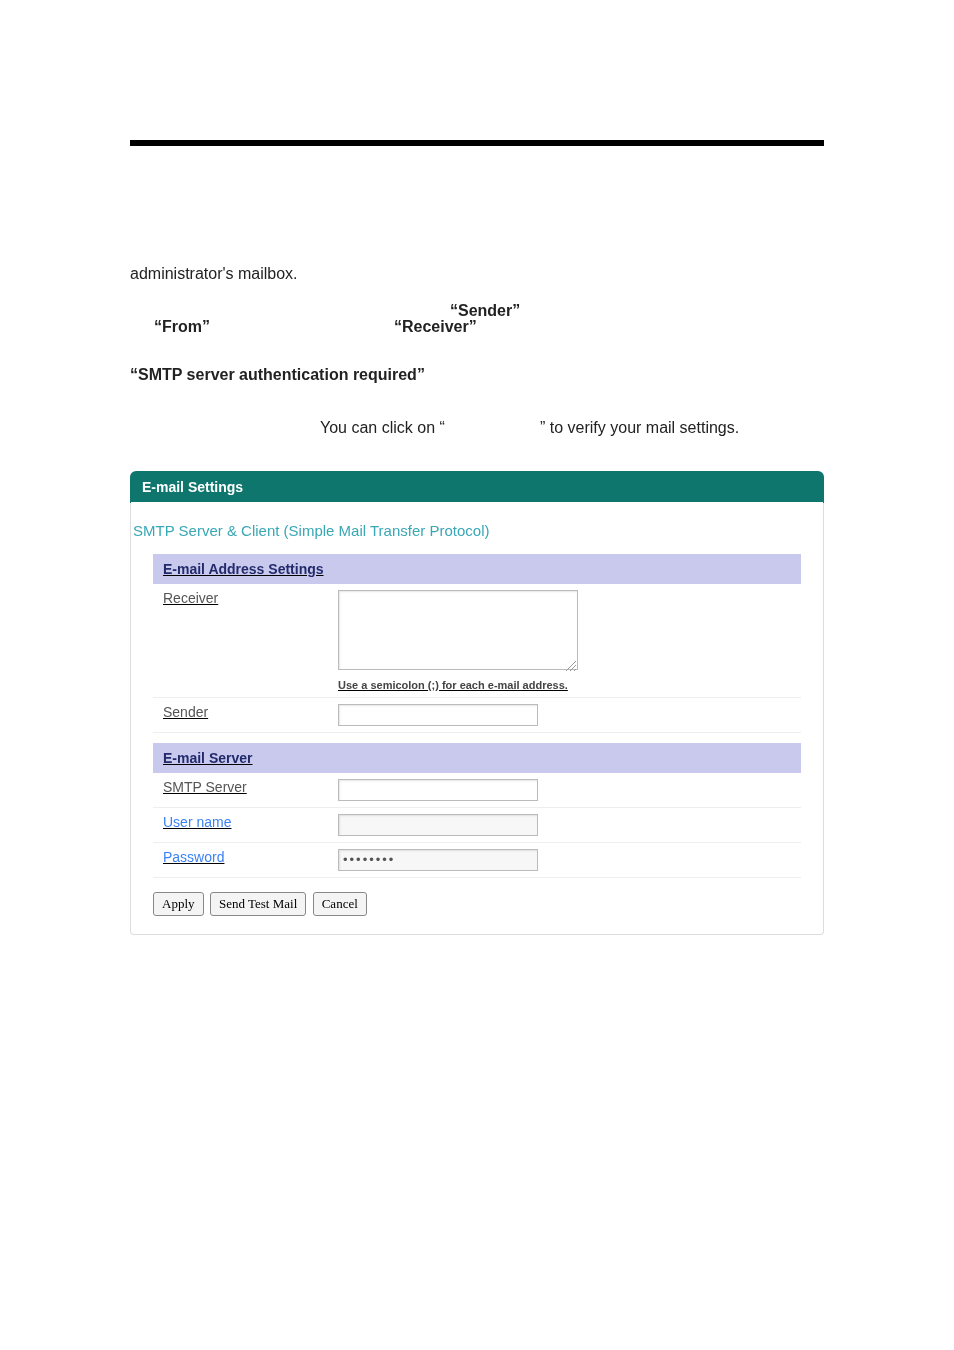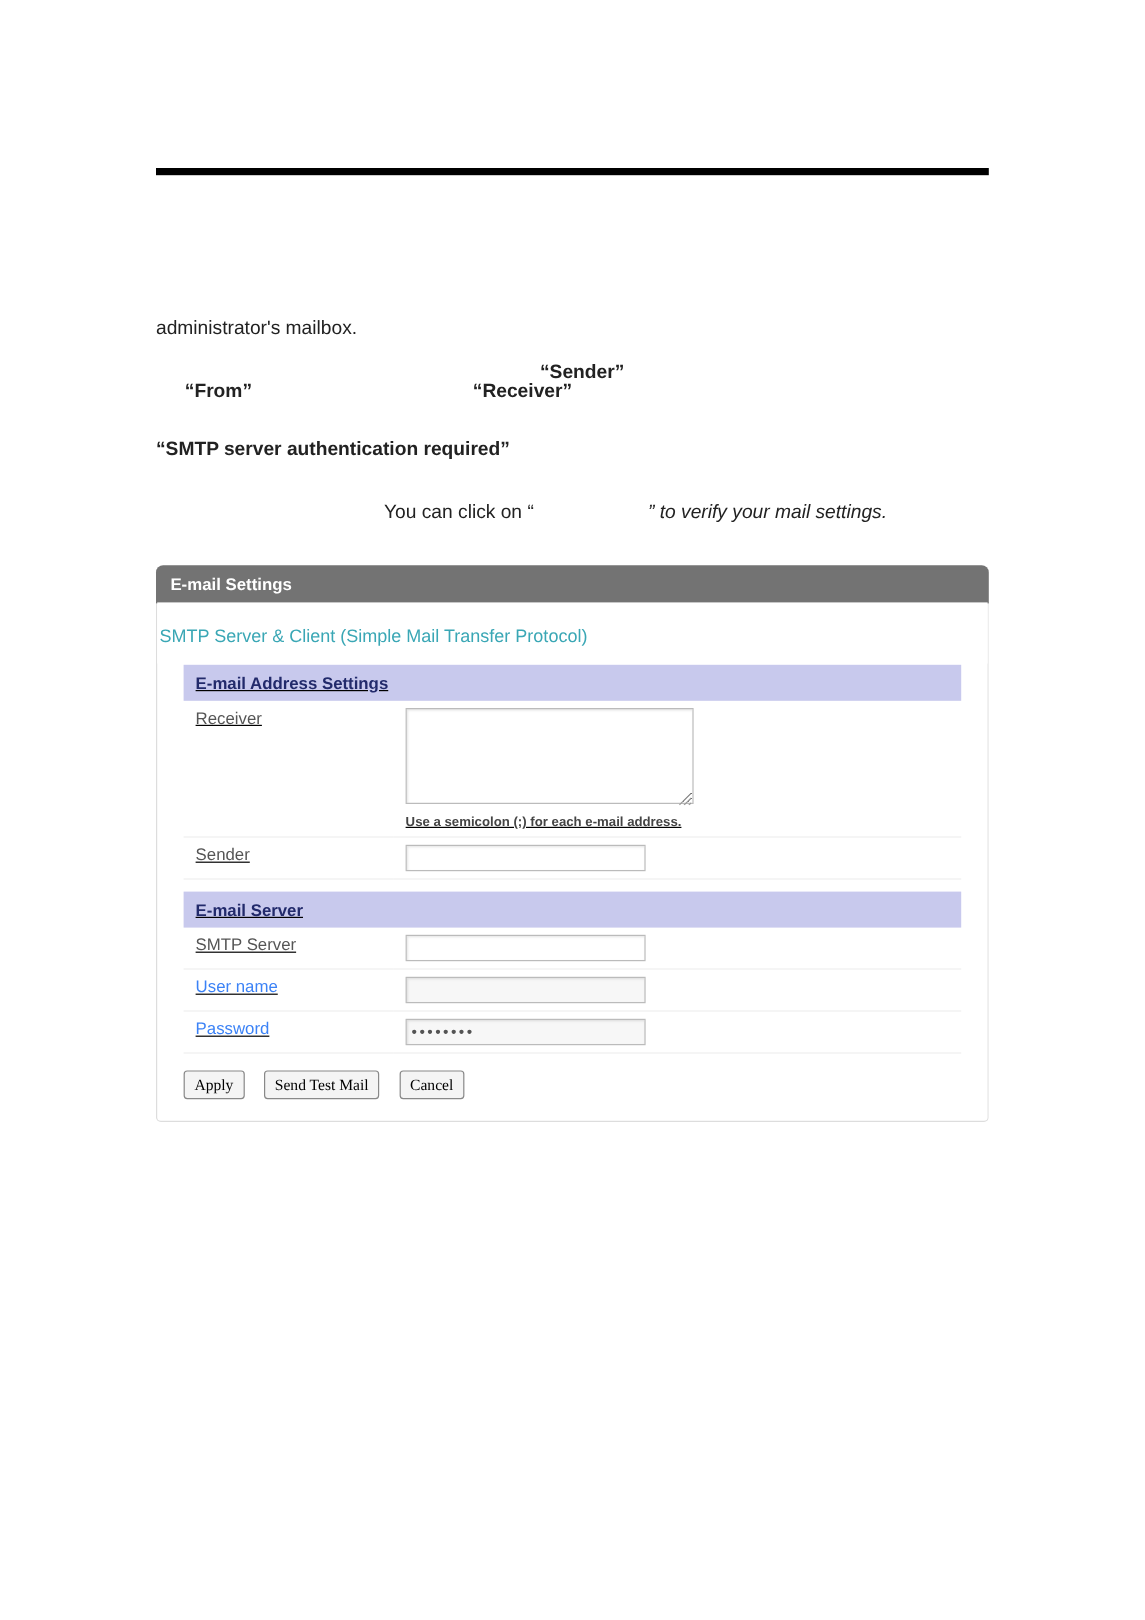--- a/index.html
+++ b/index.html
@@ -19,21 +19,21 @@
   .body-text {
     font-size: 16px;
     color: #222;
     line-height: 2.3;
   }
   .bold { font-weight: bold; }
   .screenshot {
     margin-top: 45px;
   }
   .panel-title {
-    background: #737373;
+    background: #0f766e;
     color: #fff;
     font-weight: bold;
     font-size: 14px;
     padding: 8px 12px;
     border-top-left-radius: 6px;
     border-top-right-radius: 6px;
     margin-top: 34px;
   }
   .fieldset {
     border: 1px solid #ddd;
@@ -96,21 +96,21 @@
     margin-top: 14px;
     padding-left: 22px;
   }
   button.btn {
     font-family: Georgia, 'Times New Roman', serif;
     font-size: 13px;
     background: #f4f4f4;
     border: 1px solid #888;
     border-radius: 3px;
     padding: 3px 8px;
-    margin-right: 12px;
+    margin-right: 2px;
     cursor: pointer;
   }
   .resize-grip {
     position: absolute;
     right: 2px; bottom: 2px;
     width: 10px; height: 10px;
     pointer-events: none;
   }
   .ta-wrap { position: relative; display: inline-block; }
 </style>
@@ -130,21 +130,21 @@
       <span class="bold" style="position:absolute; left:264px;">“Receiver”</span>
     </div>
     <div style="height:1em;"></div>
     <div style="height:1em;"></div>
     <div>
       <span class="bold">“SMTP  server  authentication  required”</span>
     </div>
     <div style="height:1em;"></div>
     <div style="position:relative; height:1em;">
       <span style="position:absolute; left:190px;">You can click on “</span>
-      <span style="position:absolute; left:410px;font-style:italic;">” to verify your mail settings.</span>
+      <span style="position:absolute; left:410px;">” to verify your mail settings.</span>
     </div>
   </div>
 
   <div class="screenshot">
     <div class="panel-title">E-mail Settings</div>
     <div class="fieldset">
       <div class="fieldset-label">SMTP Server &amp; Client (Simple Mail Transfer Protocol)</div>
 
       <div class="inner">
         <div class="section-bar">E-mail Address Settings</div>

